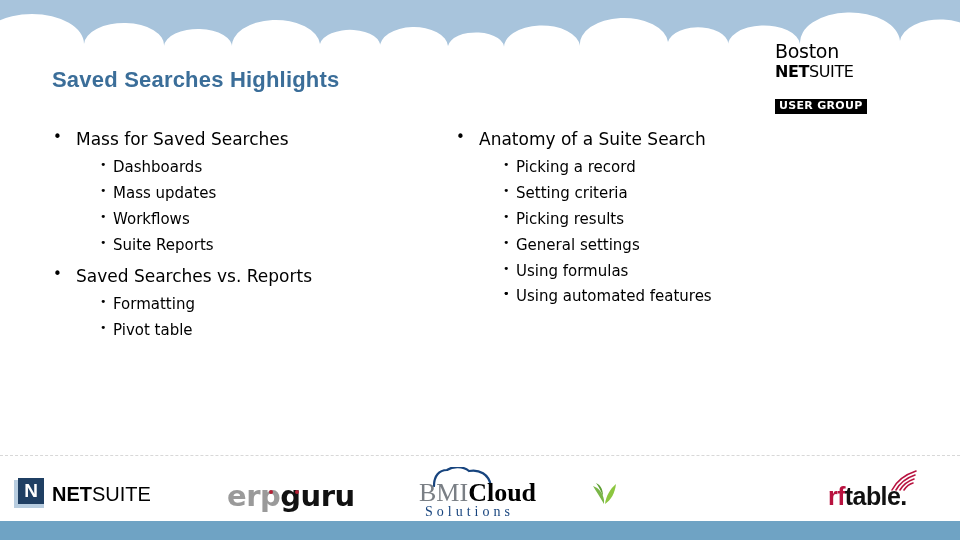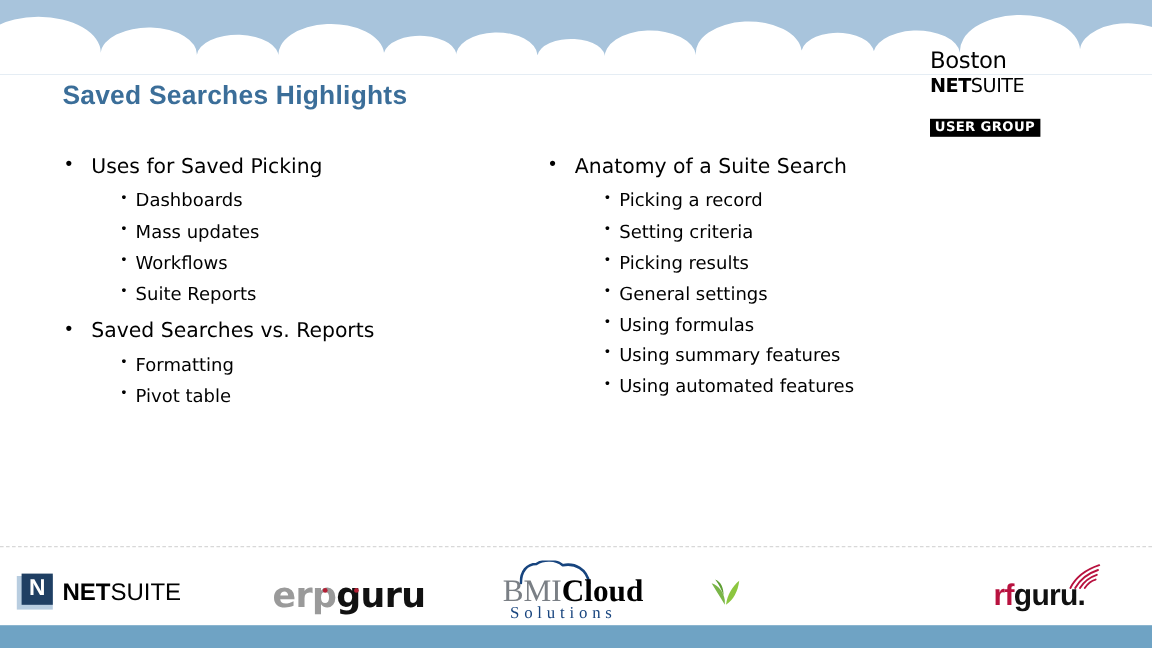--- a/index.html
+++ b/index.html
@@ -318,21 +318,21 @@
   <div class="bnsug-logo">
     <span class="bnsug-boston">Boston</span>
     <span class="bnsug-netsuite"><span class="n-bold">NET</span><span class="n-reg">SUITE</span></span>
     <span class="bnsug-usergroup">USER GROUP</span>
   </div>
 
   <div class="col col-left">
     <ul class="lvl1">
       <li class="item1">
         <span class="b1">•</span>
-        <span>Uses for Saved Picking</span>
+        <span>Mass for Saved Searches</span>
         <ul class="lvl2">
           <li class="item2">
             <span class="b2">•</span>
             <span>Dashboards</span>
           </li>
           <li class="item2">
             <span class="b2">•</span>
             <span>Mass updates</span>
           </li>
           <li class="item2">
@@ -383,21 +383,20 @@
           <li class="item2">
             <span class="b2">•</span>
             <span>General settings</span>
           </li>
           <li class="item2">
             <span class="b2">•</span>
             <span>Using formulas</span>
           </li>
           <li class="item2">
             <span class="b2">•</span>
-            <span>Using summary features</span>
           </li>
           <li class="item2">
             <span class="b2">•</span>
             <span>Using automated features</span>
           </li>
         </ul>
       </li>
     </ul>
   </div>
 
@@ -434,20 +433,20 @@
       </svg>
     </div>
 
     <div class="logo lg-rfsmart">
       <svg class="rf-waves" viewBox="0 0 34 22">
         <path d="M4 21 C8 13 16 6 28 2" fill="none" stroke="#b8123f" stroke-width="1.6" stroke-linecap="round"></path>
         <path d="M8 21 C12 14 18 9 27 6" fill="none" stroke="#b8123f" stroke-width="1.6" stroke-linecap="round"></path>
         <path d="M12 21 C15 16 20 12 26 10" fill="none" stroke="#b8123f" stroke-width="1.6" stroke-linecap="round"></path>
         <path d="M16 21 C18 18 21 15 25 14" fill="none" stroke="#b8123f" stroke-width="1.6" stroke-linecap="round"></path>
       </svg>
-      <div class="rf-word"><span class="r-red">rf</span><span class="r-blk">guru.</span></div>
+      <div class="rf-word"><span class="r-red">rf</span><span class="r-blk">table.</span></div>
     </div>
 
   </div>
 
   <div class="footer-bar"></div>
 
 </div>
 
 </body></html>

